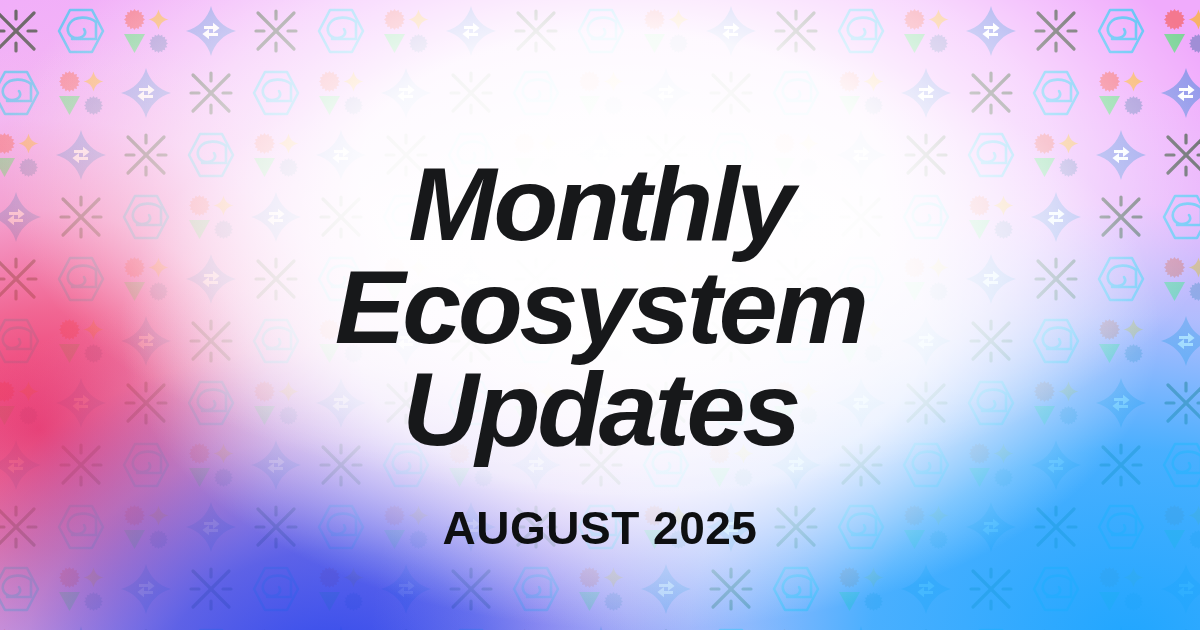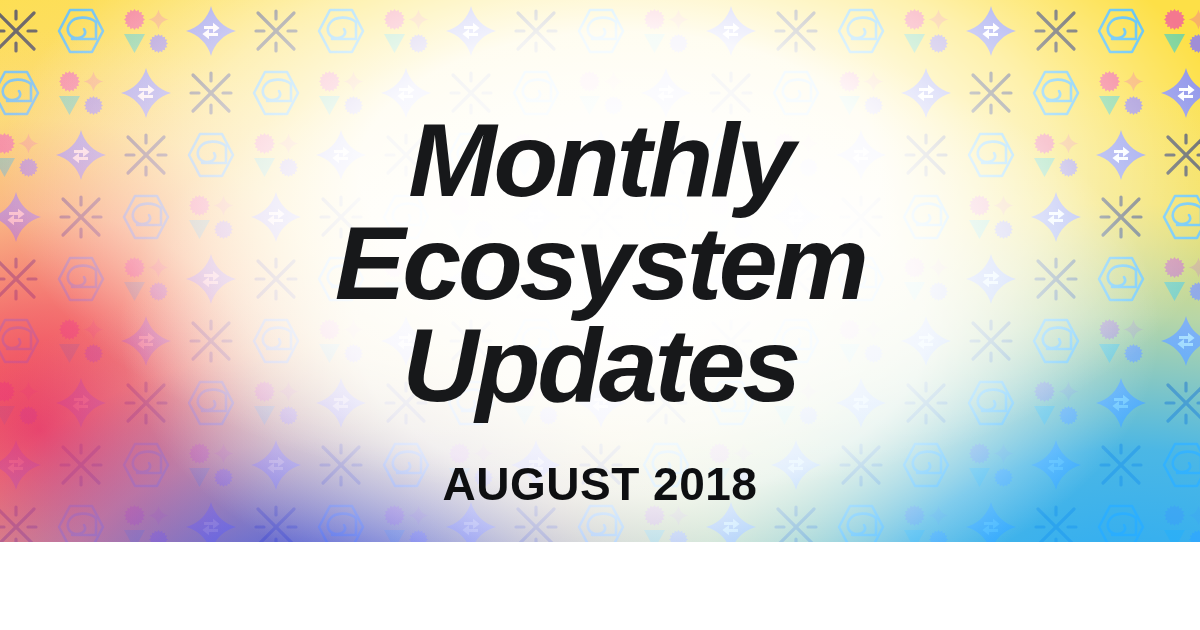--- a/index.html
+++ b/index.html
@@ -4,23 +4,23 @@
 <title>Monthly Ecosystem Updates — August 2025</title>
 <style>
   html, body {
     margin: 0;
     padding: 0;
     background: #ffffff;
   }
   #banner {
     position: relative;
     width: 1200px;
-    height: 542px;
+    height: 630px;
     overflow: hidden;
-    background: #fde047;
+    background: #f0abfc;
     font-family: "Liberation Sans", sans-serif;
   }
 
   
   #icon-pattern {
     position: absolute;
     inset: 0;
     z-index: 1;
   }
   .icon-cell {
@@ -2111,16 +2111,16 @@
     </div>
 
   <div id="gradient-wash"></div>
 
   <div id="text-block">
     <h1 id="headline">
       <span class="hl-line">Monthly</span>
       <span class="hl-line">Ecosystem</span>
       <span class="hl-line">Updates</span>
     </h1>
-    <div id="subtitle">AUGUST 2018</div>
+    <div id="subtitle">AUGUST 2025</div>
   </div>
 
 </div>
 
 </body></html>

